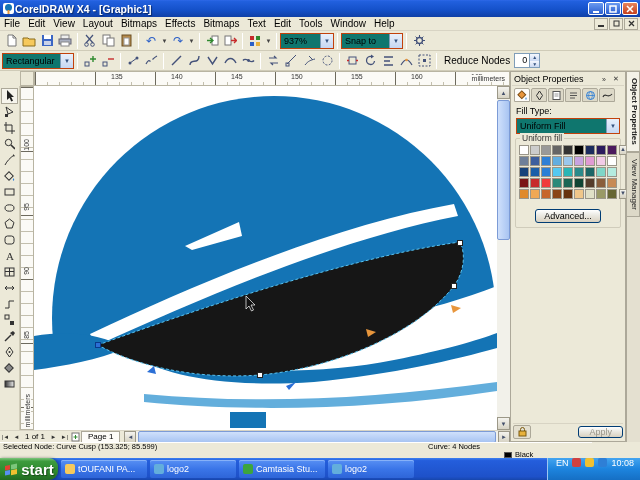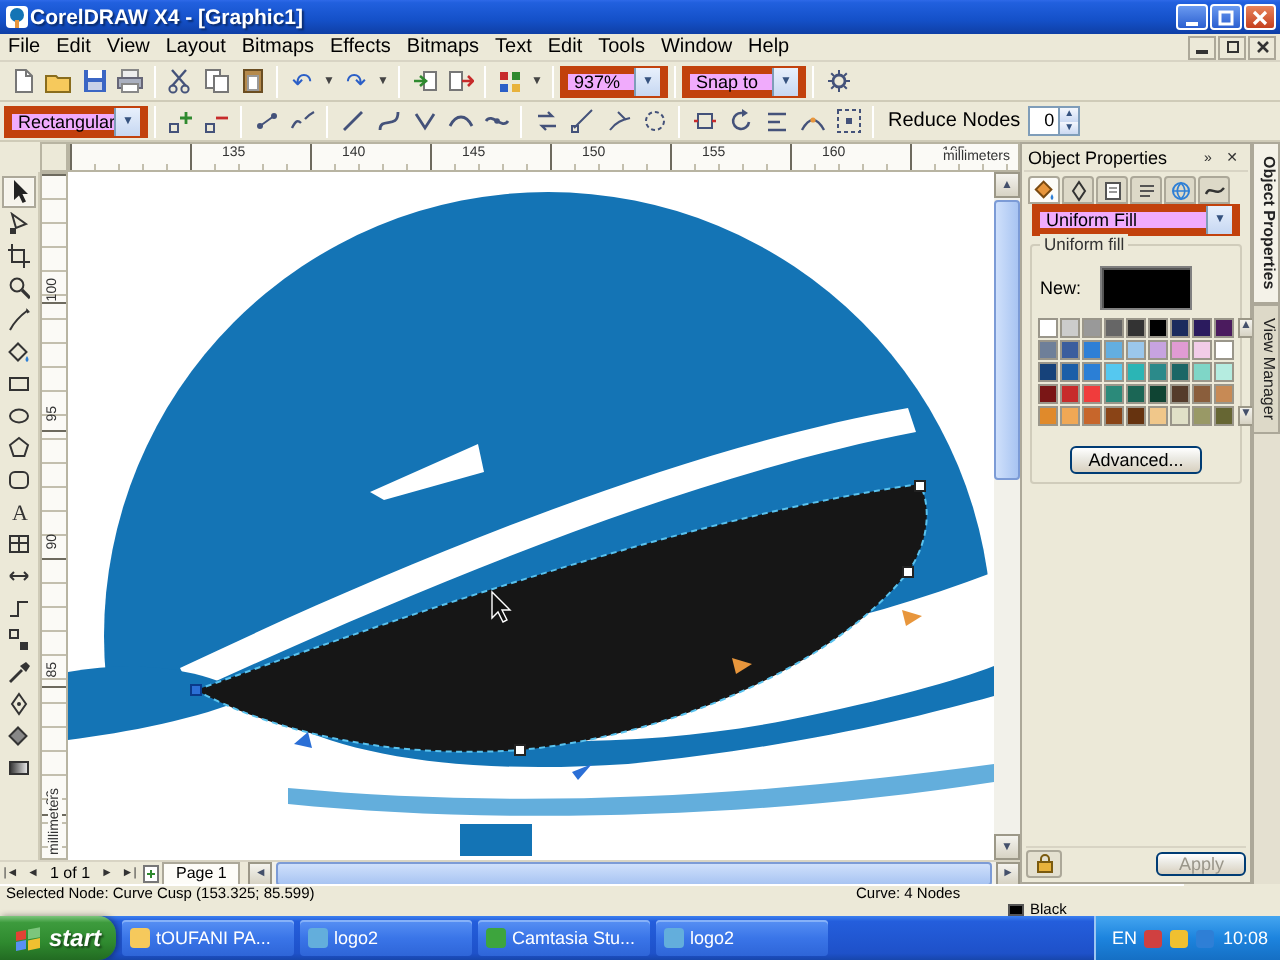--- a/index.html
+++ b/index.html
@@ -29,21 +29,21 @@
   
   .bar { position:absolute; left:0; width:640px; background:#ECE9D8;
     border-bottom:1px solid #CFCBB8; display:flex; align-items:center; padding:0 2px; }
   #stdbar { top:31px; height:20px; }
   #propbar { top:51px; height:20px; }
   .tbtn { width:18px; height:18px; display:flex; align-items:center; justify-content:center;
     border:1px solid transparent; border-radius:1px; }
   .dd { width:9px; height:18px; display:flex; align-items:center; justify-content:center;
     font-size:6px; color:#444; }
   .sep { width:1px; height:16px; background:#ACA899; border-right:1px solid #fff; margin:0 3px; }
-  .combo { height:16px; background:#f0abfc; border:4px solid #c2410c; display:flex;
+  .combo { height:16px; background:#0f766e; border:1px solid #c2410c; display:flex;
     align-items:center; font-size:9px; }
   .combo .val { flex:1; padding:0 3px; white-space:nowrap; overflow:hidden; }
   .combo .arrow { width:13px; height:14px; background:linear-gradient(180deg,#E8F0FC,#C6D7F2);
     border-left:1px solid #7F9DB9; display:flex; align-items:center; justify-content:center;
     font-size:6px; color:#35527F; }
   .spin { height:15px; width:26px; border:1px solid #7F9DB9; background:#fff;
     display:flex; font-size:9px; }
   .spin .v { flex:1; text-align:right; padding:1px 2px; }
   .spin .ud { width:10px; display:flex; flex-direction:column; border-left:1px solid #7F9DB9; }
   .spin .ud div { flex:1; font-size:5px; line-height:6px; text-align:center;
@@ -150,27 +150,27 @@
   #fill-ind { position:absolute; left:504px; top:0; display:flex; align-items:center; }
   #fill-ind .sq { width:8px; height:6px; border:1px solid #555; margin-right:3px; }
 
   
   #taskbar { position:absolute; left:0; top:458px; width:640px; height:22px;
     background:linear-gradient(180deg,#3C80F0 0%,#245EDC 12%,#1E51C9 85%,#1746AC 100%); display:flex; align-items:center; }
   #startbtn { height:22px; width:58px; border-radius:0 9px 9px 0;
     background:linear-gradient(180deg,#7CC67C 0%,#3D9B3D 15%,#2F8A2F 60%,#226B22 100%);
     display:flex; align-items:center; justify-content:center; gap:3px;
     box-shadow:1px 0 3px rgba(0,0,0,.4); }
-  #startbtn .st { color:#fff; font-weight:bold; font-style:italic; font-size:12px; text-shadow:1px 1px 1px #1a4a1a; }
+  #startbtn .st { color:#fff; font-weight:bold; font-size:15px; text-shadow:1px 1px 1px #1a4a1a; }
   .task { height:18px; width:86px; margin-left:3px; border-radius:2px; display:flex; align-items:center;
     padding:0 4px; gap:3px; color:#fff; font-size:9px; white-space:nowrap; overflow:hidden;
     background:linear-gradient(180deg,#5890F4,#3A75E8 50%,#2E65D8); box-shadow:inset 0 1px 0 #86B1F8; }
   .task.active { background:linear-gradient(180deg,#1E4FB4,#16409A); box-shadow:inset 1px 1px 2px #0d2a66; }
   .task .ticon { width:10px; height:10px; border-radius:2px; flex:none; }
-  #tray { margin-left:auto; height:22px; display:flex; align-items:center; gap:4px; padding:0 6px 0 8px;
+  #tray { margin-left:auto; height:22px; display:flex; gap:4px; padding:0 6px 0 8px;
     background:linear-gradient(180deg,#44A5F0 0%,#1D84DE 50%,#156FC4 100%);
     border-left:1px solid #9CC6F2; color:#fff; font-size:9px; }
   .trayicon { width:9px; height:9px; border-radius:2px; }
 </style>
 </head>
 <body>
 
 <div id="titlebar">
   <svg width="13" height="13">
     <rect x="1" y="1" width="11" height="11" rx="2" fill="#fff"></rect>
@@ -678,30 +678,27 @@
             <circle cx="5.5" cy="5.5" r="4" fill="none" stroke="#2E7FD6"></circle>
             <path d="M1.5 5.5 h8 M5.5 1.5 c-2.5 2.5 -2.5 5.5 0 8 c2.5 -2.5 2.5 -5.5 0 -8z" fill="none" stroke="#2E7FD6" stroke-width=".8"></path>
           </svg>
         </div>
       <div class="dtab">
           <svg width="11" height="11">
             <path d="M1 7 C3 2 6 9 10 4" fill="none" stroke="#333" stroke-width="1.2"></path>
           </svg>
         </div>
     </div>
+    <div class="dklabel">Fill Type:</div>
     <div id="fill-combo" class="combo">
       <span class="val">Uniform Fill</span>
       <span class="arrow">▼</span>
     </div>
     <div id="uniform-group">
       <span class="glab">Uniform fill</span>
-      <div id="newrow">
-        <span class="nl">New:</span>
-        <div id="new-swatch" style="background-color: rgb(0, 0, 0);"></div>
-      </div>
       <div id="palette-wrap">
         <div id="fill-palette">
             <div class="swatch" style="background: rgb(255, 255, 255);"></div>
             <div class="swatch" style="background: rgb(204, 204, 204);"></div>
             <div class="swatch" style="background: rgb(153, 153, 153);"></div>
             <div class="swatch" style="background: rgb(102, 102, 102);"></div>
             <div class="swatch" style="background: rgb(51, 51, 51);"></div>
             <div class="swatch" style="background: rgb(0, 0, 0);"></div>
             <div class="swatch" style="background: rgb(27, 44, 94);"></div>
             <div class="swatch" style="background: rgb(43, 27, 94);"></div>

